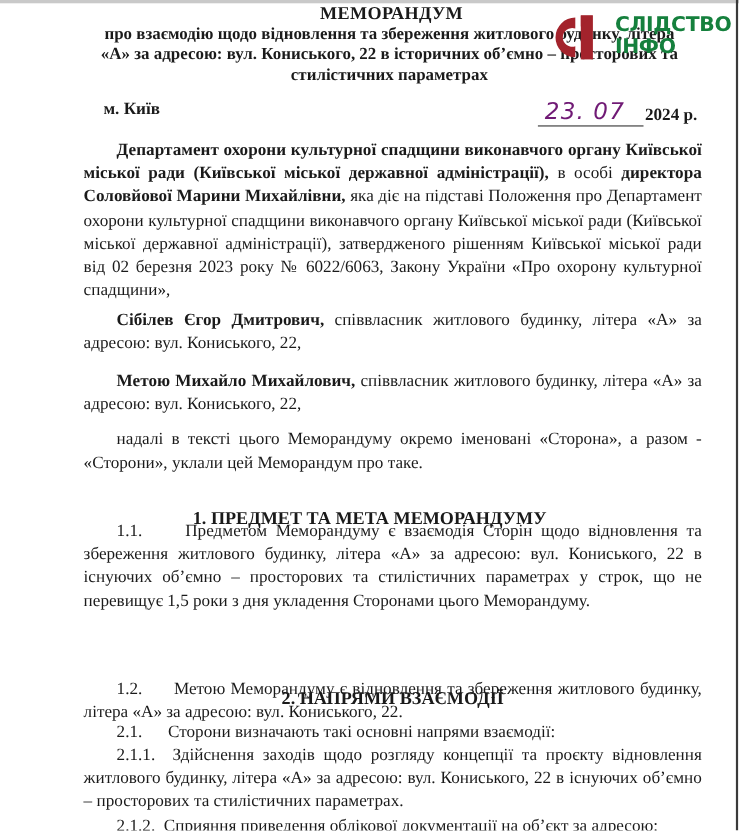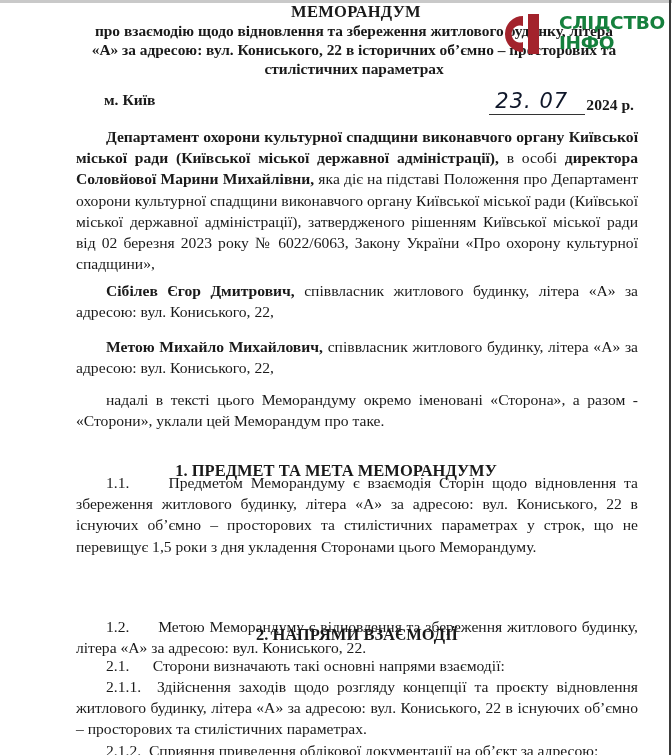--- a/index.html
+++ b/index.html
@@ -28,26 +28,26 @@
       position: absolute; left: 0; top: 2px; width: 672px;
       text-align: center; font-weight: bold; line-height: 19px;
     }
     .title-main { font-size: 16.5px; letter-spacing: 0.3px; padding-left: 40px; }
     .title-sub { font-size: 15.4px; padding-left: 36px; }
 
     .city-line {
       position: absolute; left: 86px; top: 91px; width: 548px; height: 20px;
       font-weight: bold;
     }
-    .city { position: absolute; left: 18px; top: 0; }
+    .city { position: absolute; left: 8px; top: 0; }
     .date-wrap { position: absolute; right: 0; top: -12px; display: flex; align-items: flex-end; }
     .date-hand {
       display: inline-block; width: 96px; border-bottom: 1px solid #333;
       font-family: "DejaVu Sans", sans-serif; font-style: italic; font-weight: normal;
-      color: #0f172a; font-size: 21px; line-height: 26px; padding-left: 6px; letter-spacing: 1px;
+      color: #701a75; font-size: 21px; line-height: 26px; padding-left: 6px; letter-spacing: 1px;
     }
     .date-year { font-weight: bold; padding-left: 1px; line-height: 20px; margin-top: 16px; }
 
     .para {
       position: absolute; left: 76px; width: 562px;
       line-height: 21.2px; text-align: justify;
     }
     .indent { text-indent: 30px; }
     .b { font-weight: bold; }
 

